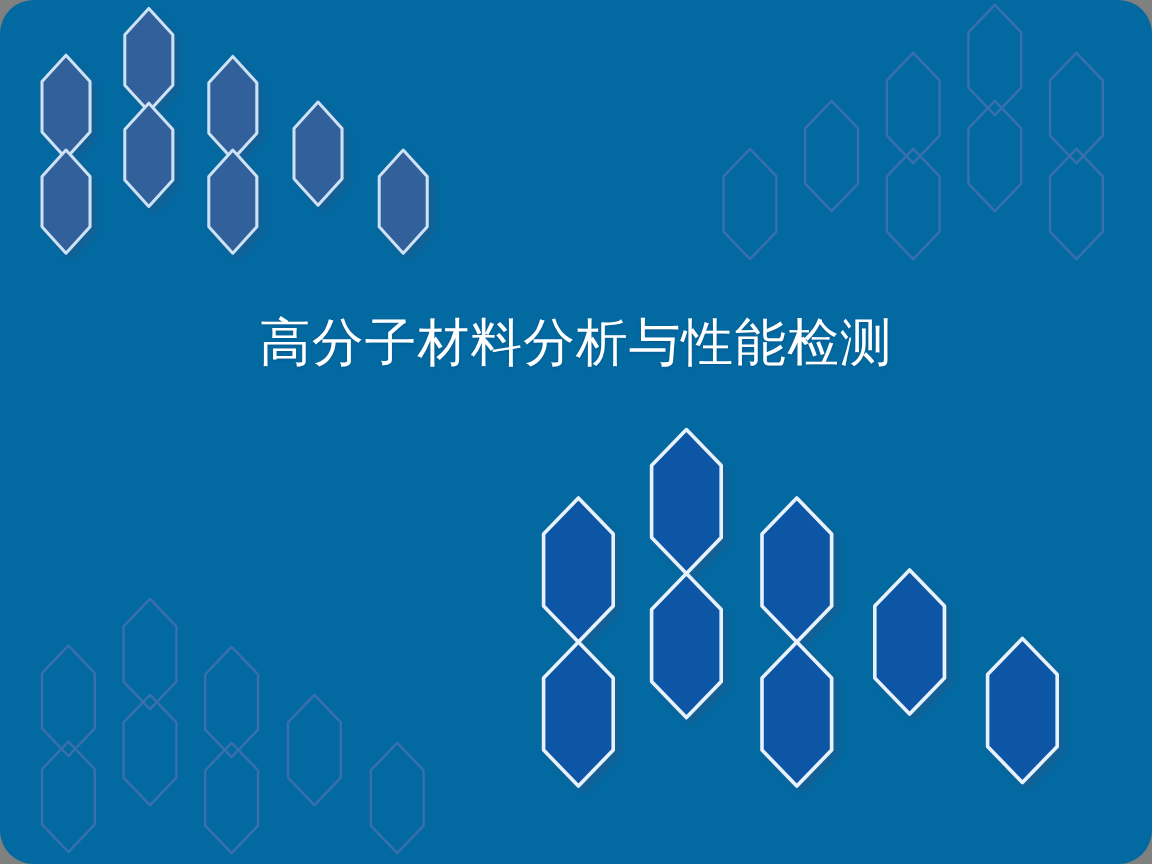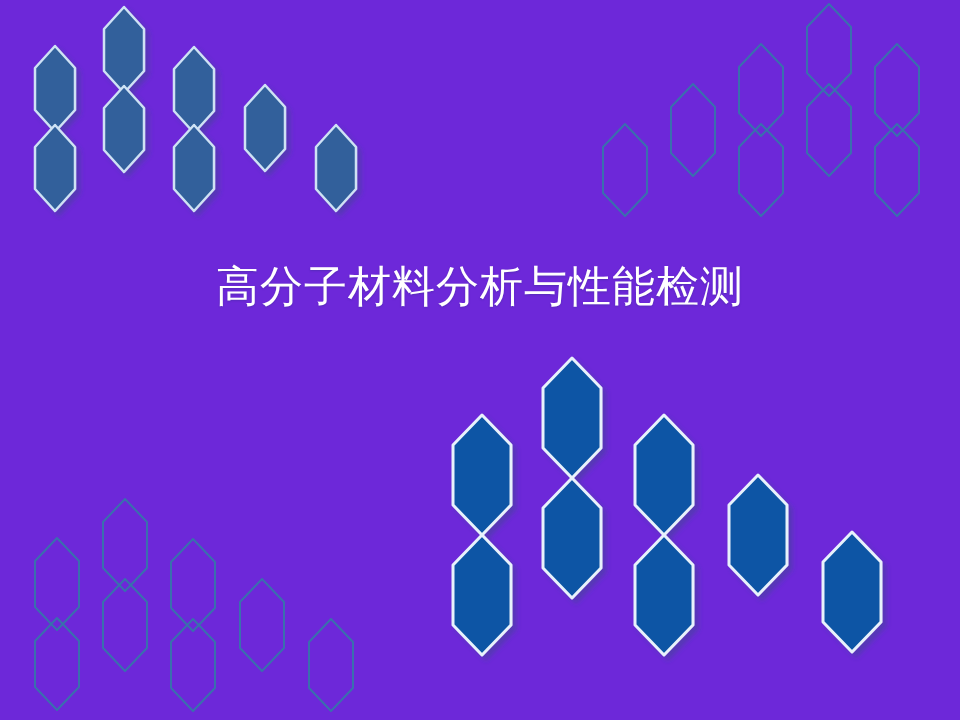--- a/index.html
+++ b/index.html
@@ -43,21 +43,21 @@
     line-height: 56px;
     letter-spacing: 1px;
     font-weight: normal;
     white-space: nowrap;
     text-shadow: 0 1px 2px rgba(20, 50, 90, 0.25);
   }
 </style>
 </head>
 <body>
 
-<div id="slide" style="background: #6d28d9;">
+<div id="slide" style="background: #0369a1; border-radius: 28px;">
 
   <div class="hex-layer">
     <svg viewBox="0 0 960 720" xmlns="http://www.w3.org/2000/svg" aria-hidden="true">
       <defs>
         <filter id="hexShadow" x="-30%" y="-30%" width="180%" height="180%">
           <feDropShadow dx="4" dy="4" stdDeviation="2.5" flood-color="#2d4f7d" flood-opacity="0.40"></feDropShadow>
         </filter>
       </defs>
 
       <g filter="url(#hexShadow)">

